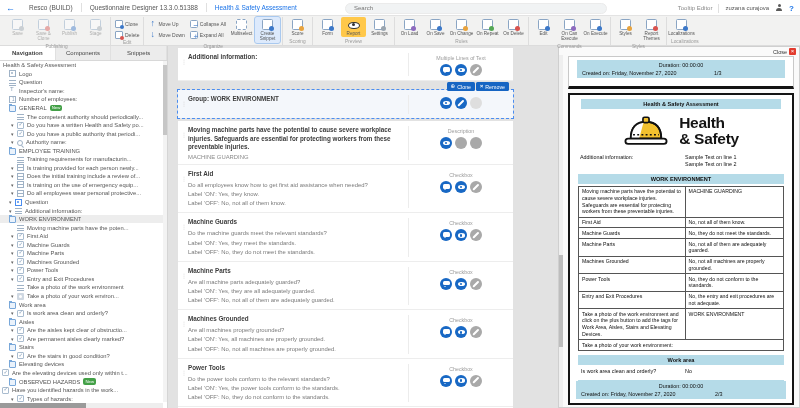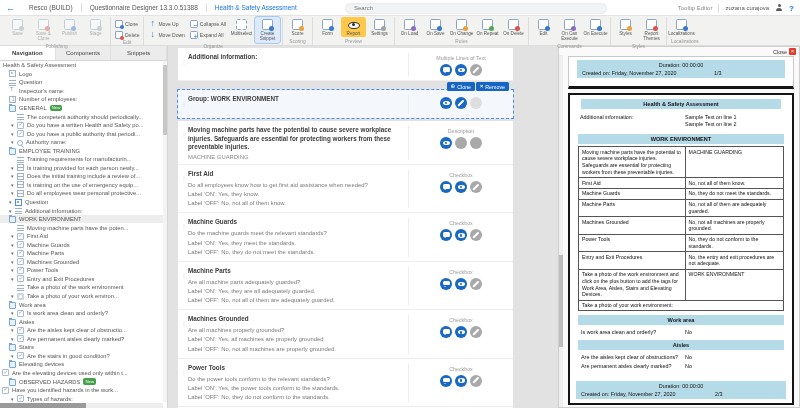--- a/index.html
+++ b/index.html
@@ -765,20 +765,34 @@
       <div class="ph-line1">Duration: 00:00:00</div>
       <div class="ph-line2">
         <span class="ph-created">Created on: Friday, November 27, 2020</span>
         <span class="ph-page">1/3</span>
       </div>
     </div>
   </div>
 
   <div class="paper p2">
     <div class="pbar ptitlebar">Health &amp; Safety Assessment</div>
+    <div class="plogo">
+      <svg width="46" height="32" viewBox="0 0 60 42">
+        <path d="M10 31 Q10 9 30 9 Q50 9 50 31 Z" fill="#f2c12e" stroke="#111" stroke-width="2.4"></path>
+        <path d="M10 31 Q10 9 27 9 L21 31 Z" fill="#fff" stroke="none"></path>
+        <path d="M10 31 Q10 9 30 9 Q50 9 50 31 Z" fill="none" stroke="#111" stroke-width="2.4"></path>
+        <rect x="26" y="3" width="8" height="7" rx="2" fill="#f2c12e" stroke="#111" stroke-width="2.2"></rect>
+        <line x1="13" y1="26" x2="47" y2="26" stroke="#111" stroke-width="2" stroke-dasharray="2.5 3"></line>
+        <rect x="3" y="31" width="54" height="7" rx="3.5" fill="#fff" stroke="#111" stroke-width="2.4"></rect>
+      </svg>
+      <div class="plogo-txt">
+        <div>Health</div>
+        <div>&amp; Safety</div>
+      </div>
+    </div>
     <div class="paddrow">
       <span class="paddlabel">Additional information:</span>
       <span class="paddval">
         <div>Sample Text on line 1</div>
         <div>Sample Text on line 2</div>
       </span>
     </div>
     <div class="pbar">WORK ENVIRONMENT</div>
     <div class="ptable">
       <div class="prow">

